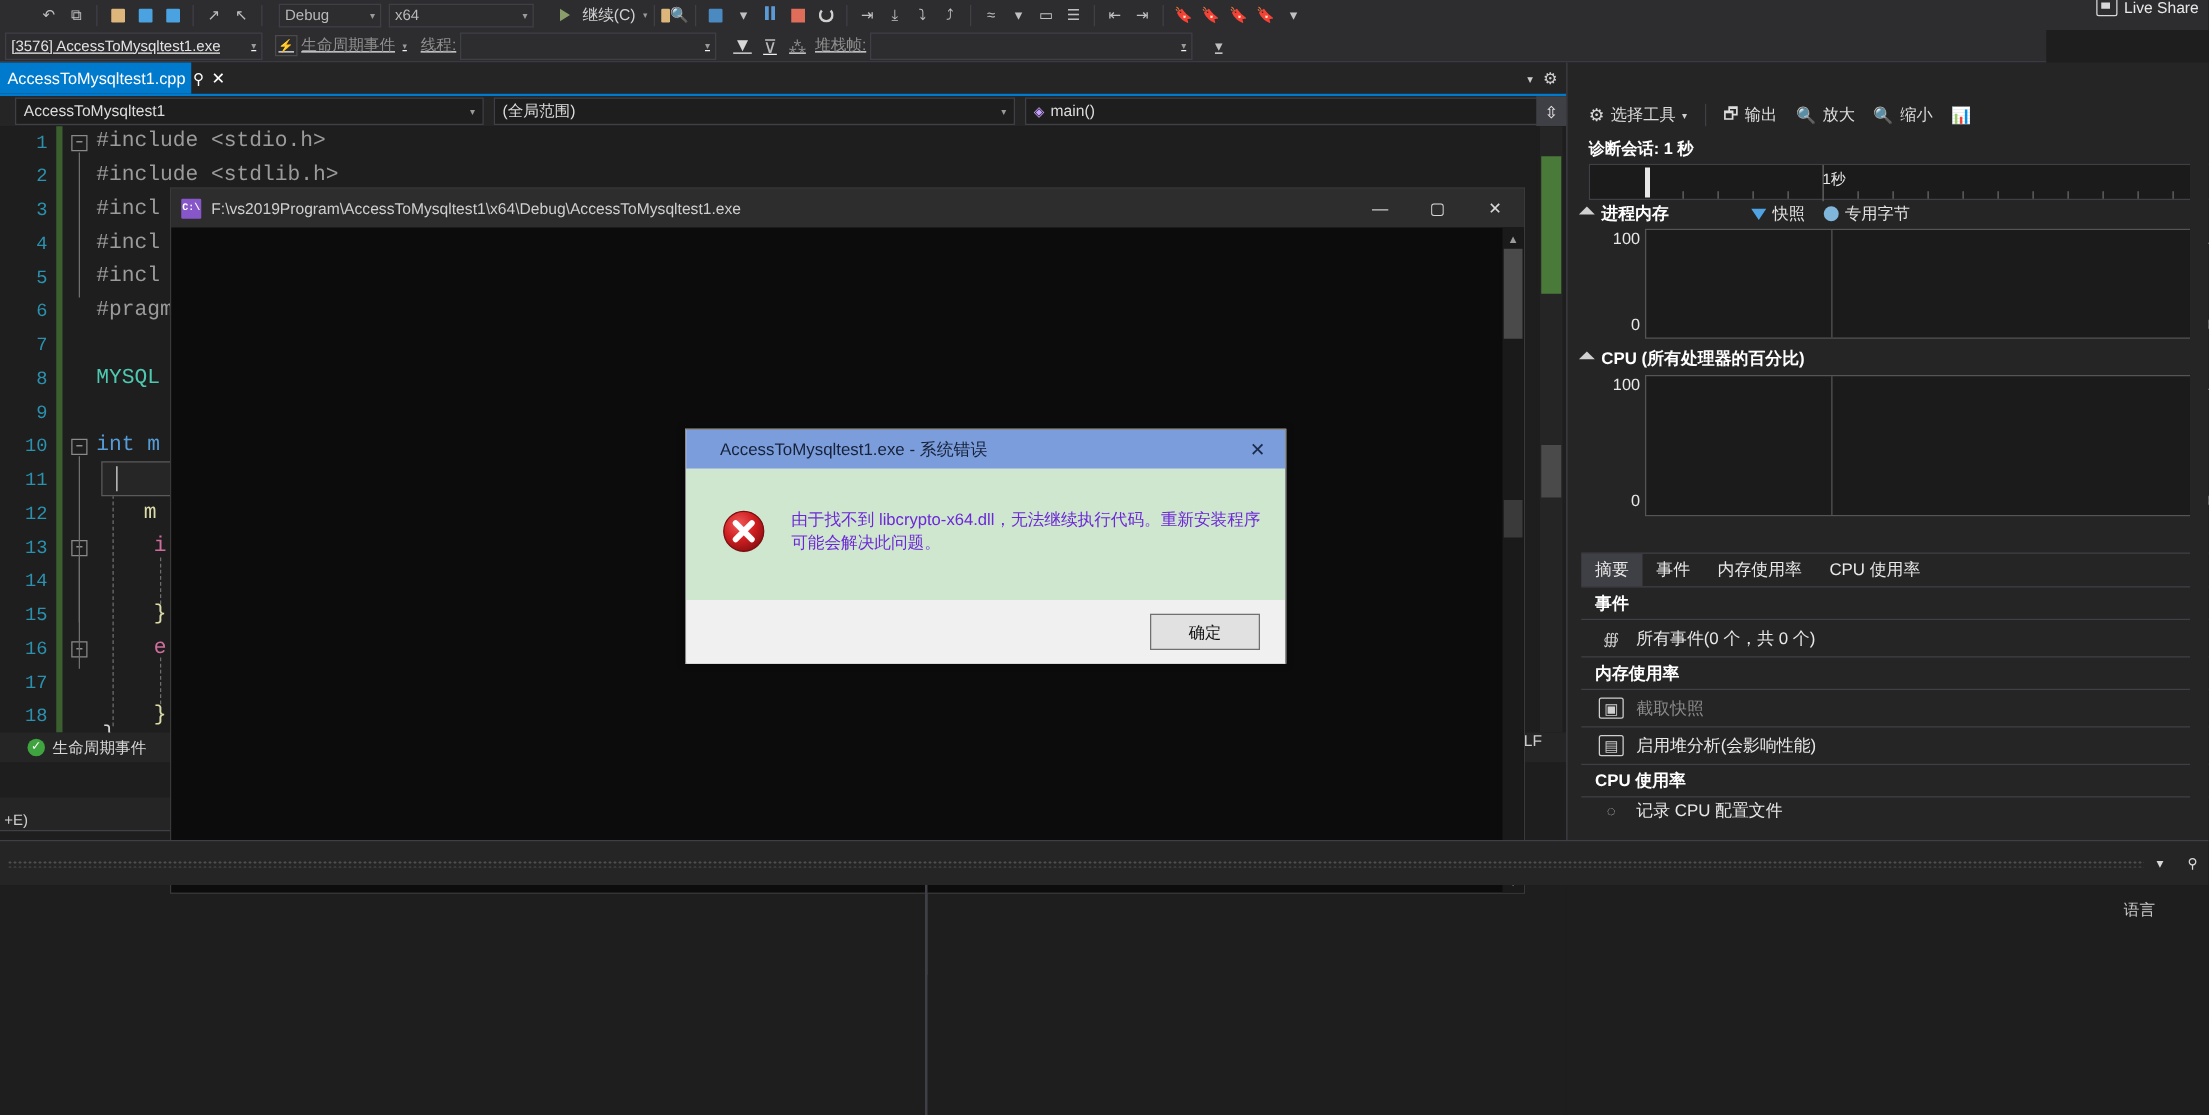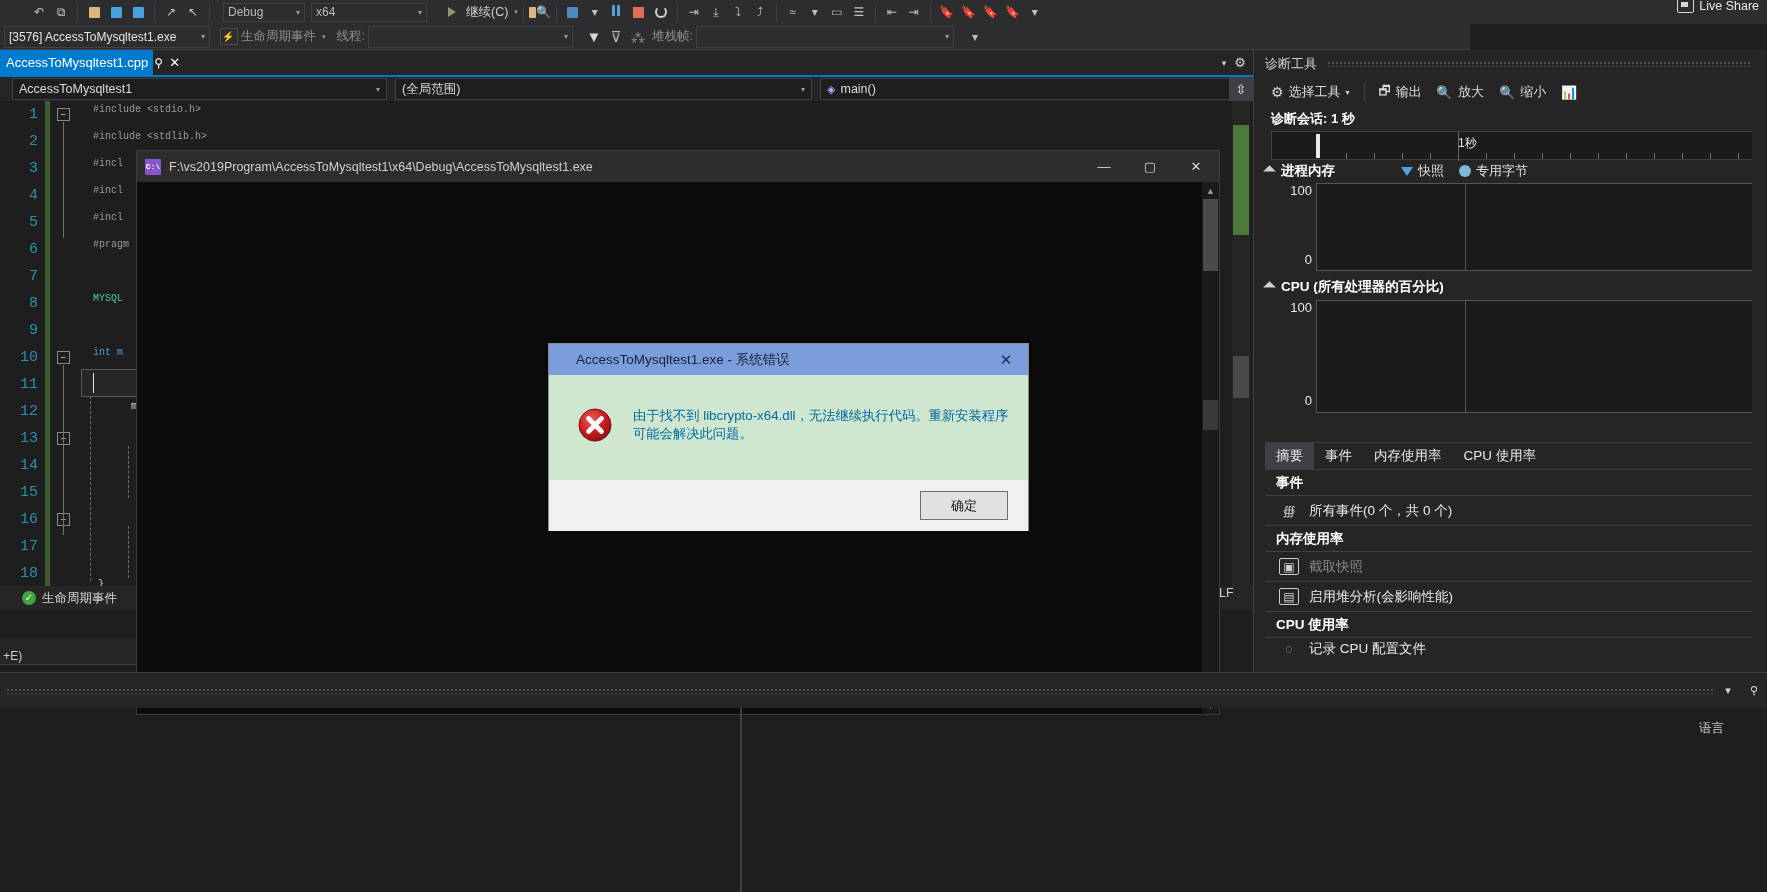--- a/index.html
+++ b/index.html
@@ -15,24 +15,25 @@
   }
   .abs { position:absolute; }
 
   
   #toolbar-row-1 {
     left:0; top:0; width:1767px; height:24px;
     background:#2d2d30;
     display:flex; align-items:center;
   }
   #toolbar-row-2 {
-    left:0; top:24px; width:1470px; height:26px;
+    left:0; top:24px; width:1637px; height:26px;
     background:#2d2d30;
     display:flex; align-items:center;
     border-bottom:1px solid #3f3f46;
+    text-decoration:underline;
   }
   .tb-sep { width:1px; height:17px; background:#3f3f46; margin:0 5px; flex:0 0 auto;}
   .tb-icon {
     width:22px; height:20px; flex:0 0 auto;
     display:flex; align-items:center; justify-content:center;
     font-size:12px; color:#c0c0c0; position:relative;
   }
   .tb-combo {
     height:19px; border:1px solid #3f3f46; background:#2d2d30;
     color:#b9b9b9; font-size:12px; display:flex; align-items:center;
@@ -77,21 +78,21 @@
   .nav-combo .carat { margin-left:auto; font-size:8px; color:#9a9a9a; padding-left:6px;}
   .nav-combo .hexico { color:#c8a0ff; margin-right:5px; font-size:11px;}
   #splitter-btn { left:1229px; top:77px; width:24px; height:24px; background:#3f3f46; display:flex;align-items:center;justify-content:center;color:#e8e8e8;font-size:13px;}
 
   
   #editor { left:0; top:101px; width:1253px; height:485px; background:#1e1e1e; }
   #gutter { position:absolute; left:0; top:0; width:44px; height:485px; background:#1e1e1e;}
   .lnum { position:absolute; right:6px; color:#2b91af; font-size:15px; font-family:"Liberation Mono", monospace;}
   #changebar { position:absolute; left:45px; top:0; width:5px; height:485px; background:#3b5f2e;}
   #code-area { position:absolute; left:55px; top:0; width:1190px; height:485px;}
-  .cl { position:absolute; left:22px; font-family:"Liberation Mono", monospace; font-size:10px; white-space:pre;margin-left:16px;}
+  .cl { position:absolute; left:22px; font-family:"Liberation Mono", monospace; font-size:17px; white-space:pre;}
   .k-dir { color:#9b9b9b; }
   .k-type{ color:#4ec9b0; }
   .k-kw  { color:#569cd6; }
   .k-fn  { color:#dcdcaa; }
   .k-pink{ color:#d16d9e; }
   .k-brace{color:#d4d4d4;}
   .fold {
     position:absolute; width:13px; height:13px; border:1px solid #8a8a8a; color:#cfcfcf;
     font-size:10px; line-height:11px; text-align:center; background:#1e1e1e;
   }
@@ -155,21 +156,21 @@
   #dlg-close {
     margin-left:auto; width:44px; height:31px;
     display:flex; align-items:center; justify-content:center;
     font-size:15px; color:#1b2b4d;
   }
   #dlg-content {
     position:absolute; left:0; top:31px; width:479px; height:105px;
     background:#cfe7cf; display:flex; align-items:flex-start; padding:32px 16px 0 28px;
   }
   #dlg-icon { width:36px; height:36px; flex:0 0 auto; margin-right:20px; }
-  #dlg-msg { font-size:13.3px; color:#0369a1; line-height:1.35; max-width:380px;}
+  #dlg-msg { font-size:13.3px; color:#6d28d9; line-height:1.35; max-width:380px;}
   #dlg-footer {
     position:absolute; left:0; top:136px; width:479px; height:51px;
     background:#f0f0f0; display:flex; align-items:center; justify-content:flex-end; padding-right:20px;padding-left:44px;
   }
   #dlg-ok {
     width:88px; height:29px; background:#e1e1e1; border:1px solid #707070;
     font-size:13px; color:#111; display:flex; align-items:center; justify-content:center;
   }
 
   
@@ -471,24 +472,20 @@
       <path d="M11.5 11.5 L24.5 24.5 M24.5 11.5 L11.5 24.5" stroke="#ffffff" stroke-width="4.6" stroke-linecap="round"></path>
     </svg>
     <div id="dlg-msg">由于找不到 libcrypto-x64.dll，无法继续执行代码。重新安装程序可能会解决此问题。</div>
   </div>
   <div id="dlg-footer">
     <div id="dlg-ok">确定</div>
   </div>
 </div>
 
 <div class="abs" id="diag">
-  <div id="diag-header">
-    <span class="dh-title">诊断工具</span>
-    <span class="grip"></span>
-  </div>
 
   <div id="diag-toolbar">
     <div class="dt-btn">
       <span style="font-size:14px;">⚙</span>
       <span>选择工具</span>
       <span style="font-size:8px;color:#cfcfcf">▾</span>
     </div>
     <div class="dt-sep"></div>
     <div class="dt-btn">
       <span style="font-size:13px;">🗗</span>

